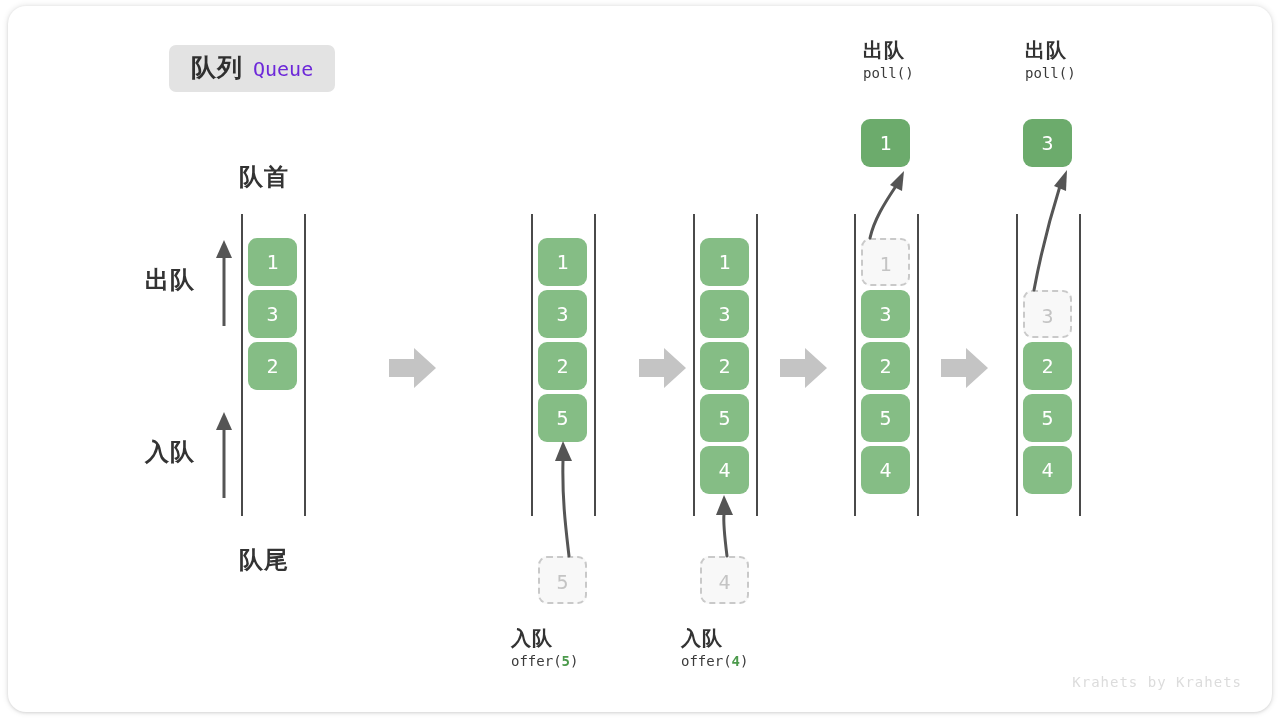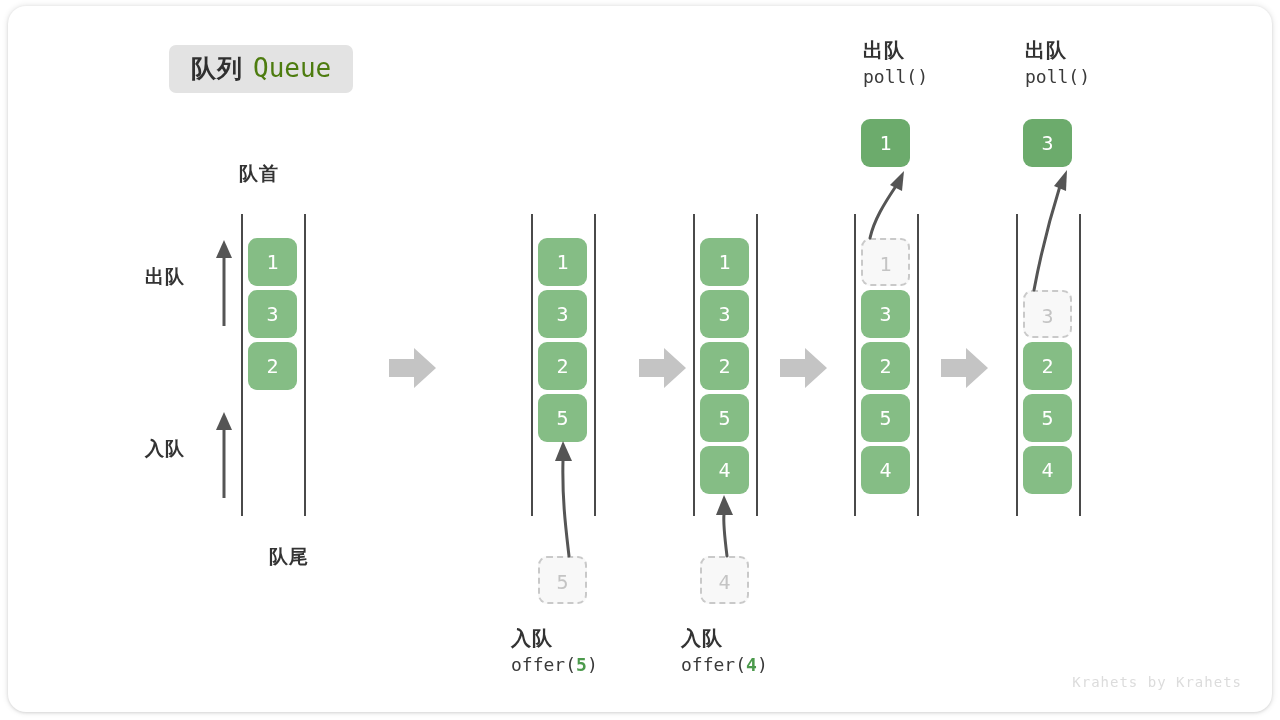--- a/index.html
+++ b/index.html
@@ -44,38 +44,38 @@
   }
   .title-cn {
     font-family: "Liberation Sans", "DejaVu Sans", sans-serif;
     font-size: 25px;
     font-weight: bold;
     color: #2f2f2f;
     letter-spacing: 1px;
   }
   .title-en {
     font-family: "DejaVu Sans Mono", "Liberation Mono", monospace;
-    font-size: 26px;
+    font-size: 20px;
     font-weight: normal;
-    color: #4d7c0f;
+    color: #6d28d9;
     margin-left: 10px;
     margin-top: 9px;
   }
 
   
   .lbl {
     position: absolute;
-    font-size: 19px;
+    font-size: 24px;
     font-weight: bold;
     color: #333333;
     white-space: nowrap;
     letter-spacing: 1px;
   }
   .head-label { left: 231px; top: 155px; }
-  .tail-label { left: 231px; top: 538px; margin-left: 30px; }
+  .tail-label { left: 231px; top: 538px; }
   .deq-label  { left: 137px; top: 258px; }
   .enq-label  { left: 137px; top: 430px; }
 
   
   .op-caption {
     position: absolute;
     white-space: nowrap;
     line-height: 1.42;
     text-align: left;
   }
@@ -83,21 +83,21 @@
     display: block;
     font-family: "Liberation Sans", "DejaVu Sans", sans-serif;
     font-size: 20px;
     font-weight: bold;
     color: #333333;
     letter-spacing: 1px;
   }
   .op-code {
     display: block;
     font-family: "DejaVu Sans Mono", "Liberation Mono", monospace;
-    font-size: 18px;
+    font-size: 14px;
     color: #3a3a3a;
     letter-spacing: 0px;
   }
   .op-code .arg { color: #4c9a4c; font-weight: bold; }
 
   
   .col { position: absolute; top: 0; width: 140px; height: 706px; }
   .rail {
     position: absolute;
     top: 208px;

